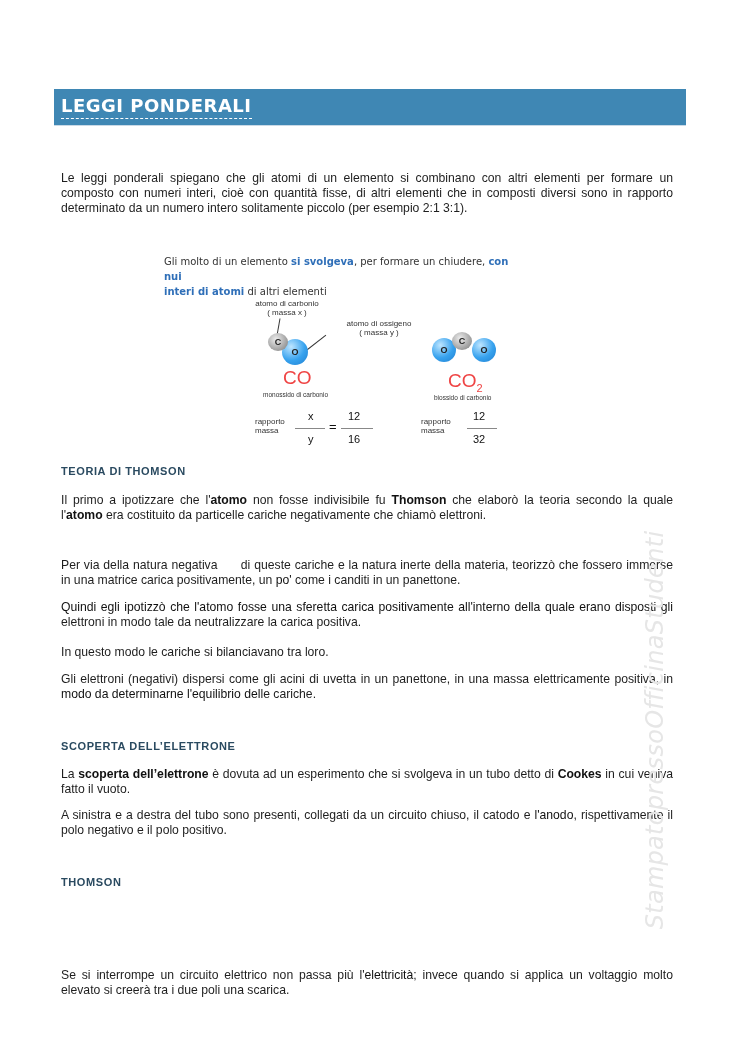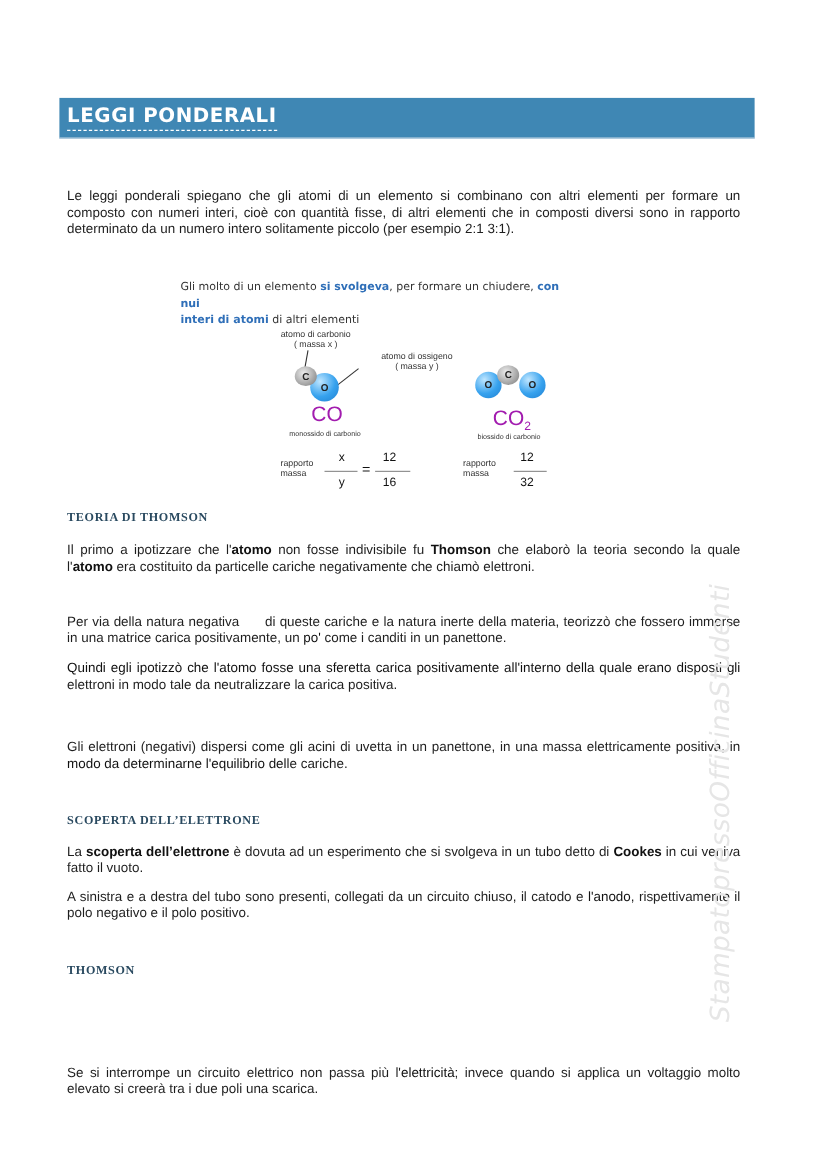--- a/index.html
+++ b/index.html
@@ -12,35 +12,35 @@
   .title-bar h1 { margin: 0; position: absolute; left: 7px; top: 6px;
                   font-family: "DejaVu Sans", sans-serif; font-weight: 600; font-size: 18px;
                   letter-spacing: 0.5px; color: #ffffff;
                   border-bottom: 1.5px dashed #ffffff; padding-bottom: 1px; line-height: 22px; }
 
   .para { position: absolute; left: 61px; width: 612px; font-size: 12.2px; line-height: 15px;
           text-align: justify; color: #1e1e1e; margin: 0; }
   .para b { font-weight: bold; color: #111; }
   .para .em { color: #111; }
 
-  .section-h { position: absolute; left: 61px; margin: 0; font-family: Liberation Serif, serif;
+  .section-h { position: absolute; left: 61px; margin: 0; font-family: Liberation Sans, sans-serif;
                font-weight: bold; font-size: 11px; letter-spacing: 0.6px; color: #2a4a60; }
 
   
   .figure { position: absolute; left: 160px; top: 250px; width: 370px; height: 200px; }
   .fig-caption { position: absolute; left: 4px; top: 4px; width: 365px; font-family: "DejaVu Sans", sans-serif;
                  font-size: 10px; line-height: 15px; color: #333; }
   .fig-caption .hl { color: #2f6fb8; font-weight: bold; }
 
   .lbl { position: absolute; font-size: 8px; color: #333; text-align: center; line-height: 9px; }
   .atom { position: absolute; border-radius: 50%; display: flex; align-items: center; justify-content: center;
           font-size: 9px; font-weight: bold; color: #222; }
   .atom.c { background: radial-gradient(circle at 40% 35%, #ececec, #9a9a9a 70%, #777); width: 20px; height: 18px; }
   .atom.o { background: radial-gradient(circle at 35% 30%, #bfe6ff, #37a2ee 55%, #1f7fd0); width: 24px; height: 24px; }
-  .formula { position: absolute; font-size: 19px; color: #a21caf; }
+  .formula { position: absolute; font-size: 19px; color: #ef4444; }
   .formula sub { font-size: 11px; }
   .sublabel { position: absolute; font-size: 6.5px; color: #333; }
   .ratio-lbl { position: absolute; font-size: 8px; line-height: 9px; color: #333; text-align: left; }
   .frac-num, .frac-den { position: absolute; font-size: 11px; color: #111; }
   .frac-line { position: absolute; height: 1px; background: #888; }
   .eq { position: absolute; font-size: 13px; color: #111; }
   .leader { position: absolute; background: #333; height: 1px; transform-origin: left center; }
 
   .watermark { position: absolute; left: 640px; top: 530px; width: 30px; height: 400px; }
   .watermark span { position: absolute; left: 50%; top: 50%; white-space: nowrap;
@@ -123,20 +123,21 @@
   </div>
 
   <h3 class="section-h" style="top:465px;">TEORIA DI THOMSON</h3>
 
   <p class="para" style="top:558px; white-space:pre-wrap;"><span>Per via della natura negativa      di queste cariche e la natura inerte della materia, teorizzò che fossero immerse in una matrice carica positivamente, un </span><span class="em">po'</span><span> come i canditi in un panettone.</span></p>
 
   <p class="para" style="top:493px;"><span>Il primo a ipotizzare che l'</span><b>atomo</b><span> non fosse indivisibile fu </span><b>Thomson</b><span> che elaborò la teoria secondo la quale l'</span><b>atomo</b><span> era costituito da particelle cariche negativamente che chiamò elettroni.</span></p>
 
   <p class="para" style="top:600px;"><span style="color:#111;">Quindi egli ipotizzò che l'atomo fosse una sferetta carica positivamente all'interno della quale erano disposti gli</span><span> elettroni in modo tale da neutralizzare la carica positiva.</span></p>
 
+  <p class="para" style="top:645px;">In questo modo le cariche si bilanciavano tra loro.</p>
 
   <p class="para" style="top:672px;"><span>Gli elettroni (negativi) dispersi come gli acini di uvetta in un panettone, in una massa elettricamente positiva, in </span><span class="em">modo da determinarne l'equilibrio del</span><span>le cariche.</span></p>
 
   <h3 class="section-h" style="top:740px;">SCOPERTA DELL’ELETTRONE</h3>
 
   <p class="para" style="top:767px;"><span>La </span><b>scoperta dell’elettrone</b><span> è dovuta ad un esperimento che si svolgeva in un tubo detto di </span><b>Cookes</b><span> in cui veniva fatto il vuoto.</span></p>
 
   <p class="para" style="top:808px;"><span>A sinistra e a destra del tubo sono presenti, collegati da un circuito chiuso, il catodo e </span><span class="em">l'anodo</span><span>, rispettivamente il polo negativo e il polo positivo.</span></p>
 
   <h3 class="section-h" style="top:876px;">THOMSON</h3>

